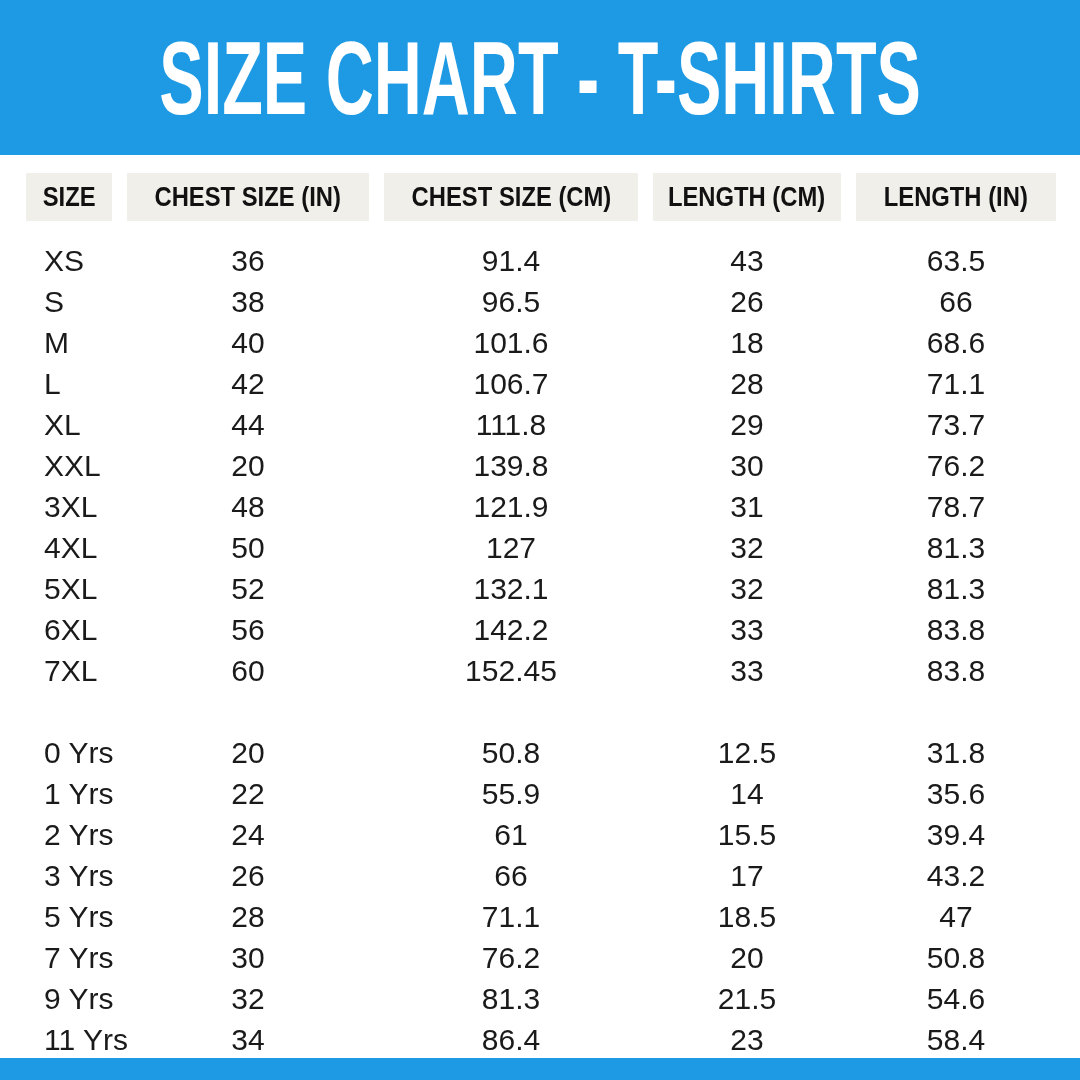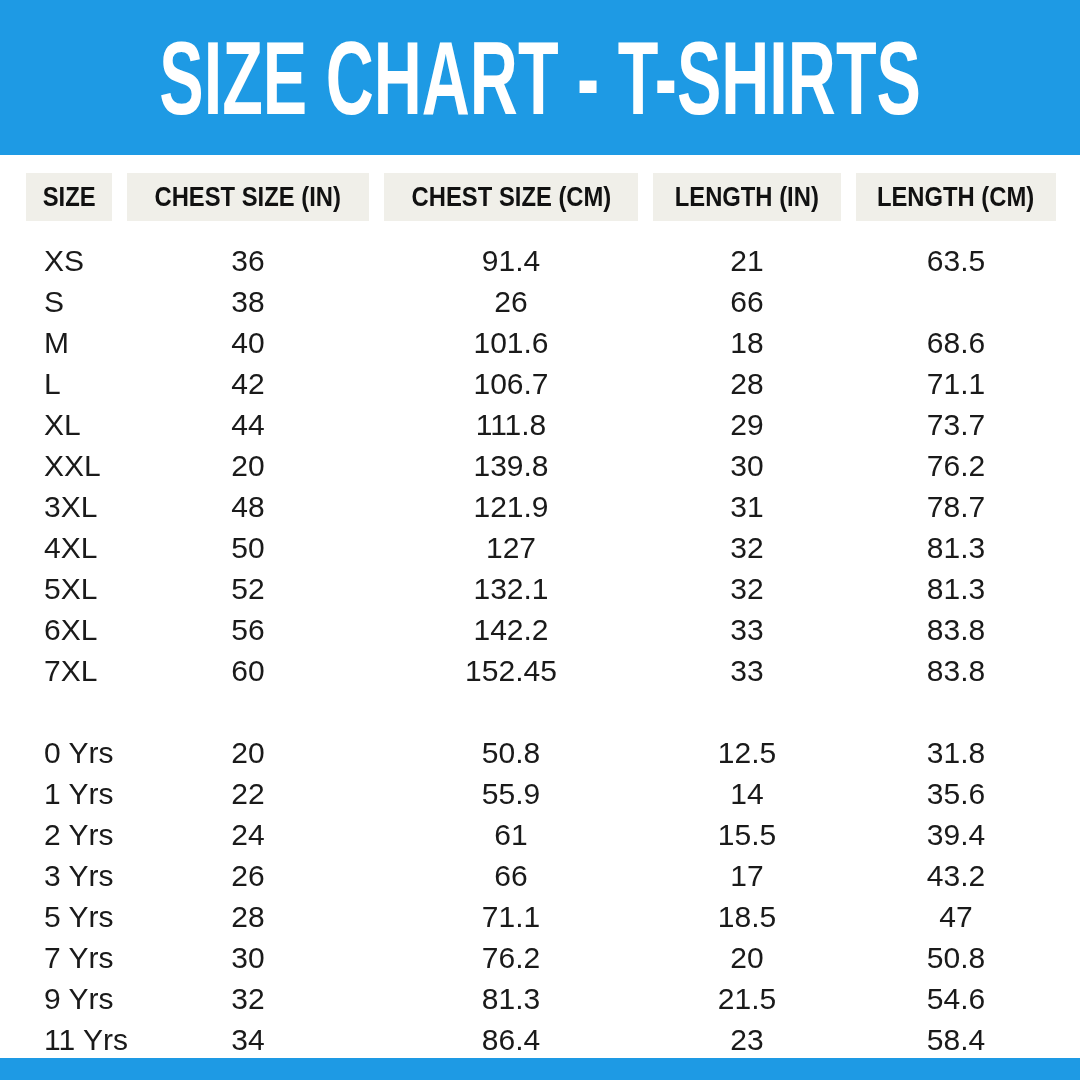--- a/index.html
+++ b/index.html
@@ -76,37 +76,38 @@
       <div class="hcell">
         <span>SIZE</span>
       </div>
       <div class="hcell">
         <span>CHEST SIZE (IN)</span>
       </div>
       <div class="hcell">
         <span>CHEST SIZE (CM)</span>
       </div>
       <div class="hcell">
+        <span>LENGTH (CM)</span>
+      </div>
+      <div class="hcell">
         <span>LENGTH (IN)</span>
-      </div>
-      <div class="hcell">
-        <span>LENGTH (CM)</span>
       </div>
     </div>
   <div id="table-body">
       <div class="grid-row row">
         <div class="cell size-cell">XS</div>
         <div class="cell">36</div>
         <div class="cell">91.4</div>
-        <div class="cell">21</div>
+        <div class="cell">43</div>
         <div class="cell">63.5</div>
       </div>
       <div class="grid-row row">
         <div class="cell size-cell">S</div>
         <div class="cell">38</div>
+        <div class="cell">96.5</div>
         <div class="cell">26</div>
         <div class="cell">66</div>
       </div>
       <div class="grid-row row">
         <div class="cell size-cell">M</div>
         <div class="cell">40</div>
         <div class="cell">101.6</div>
         <div class="cell">18</div>
         <div class="cell">68.6</div>
       </div>

